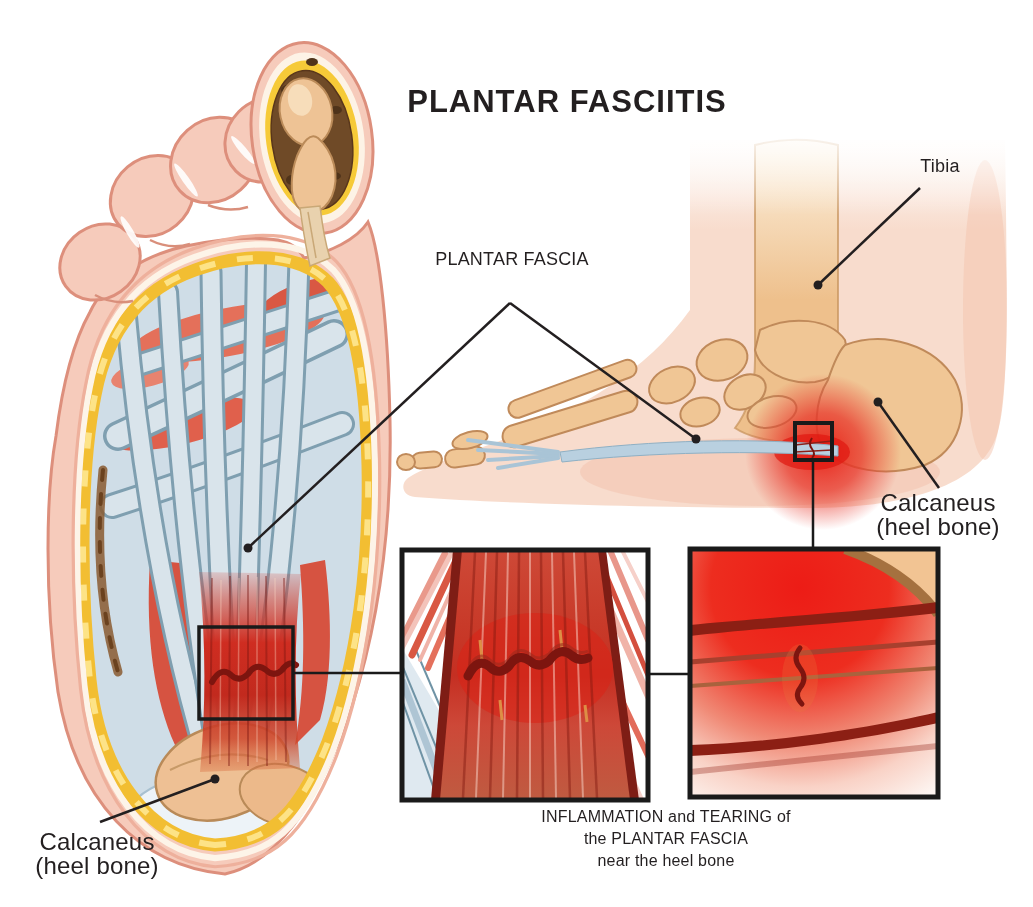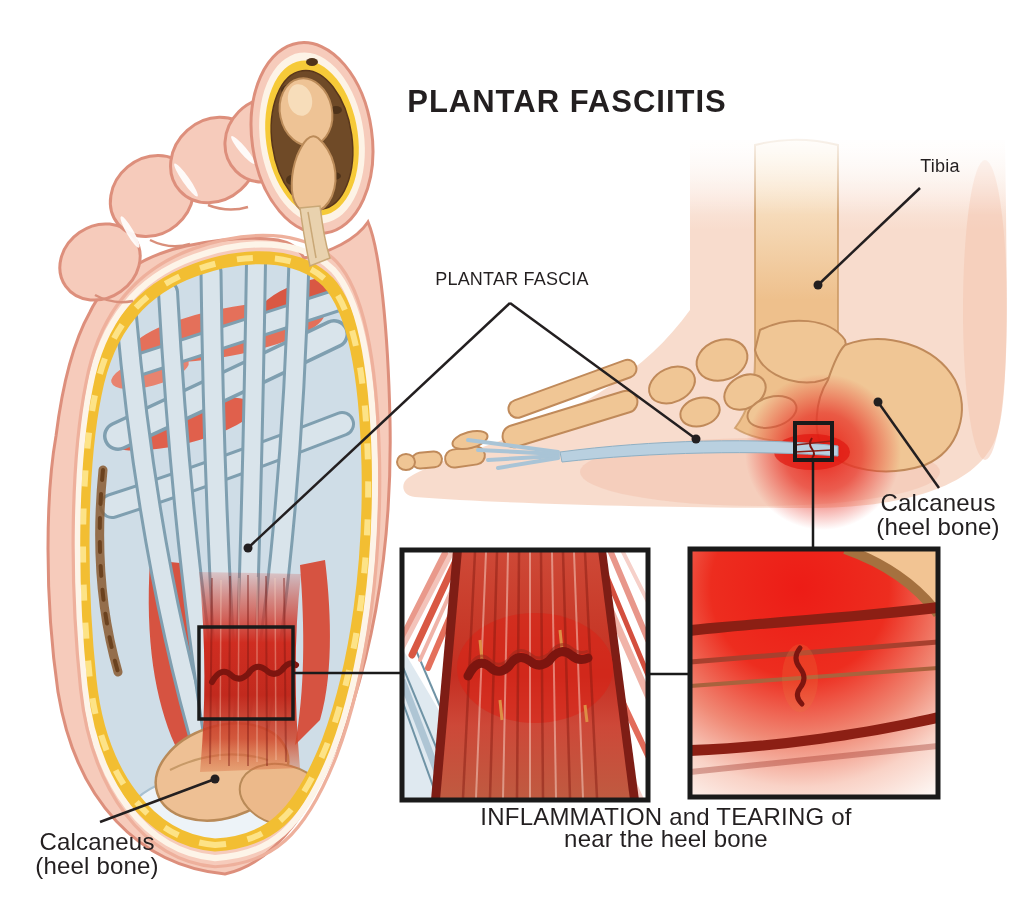--- a/index.html
+++ b/index.html
@@ -4,21 +4,21 @@
 <style>
   html,body{margin:0;padding:0;background:#fff;}
   .stage{position:relative;width:1033px;height:907px;background:#ffffff;overflow:hidden;
          font-family:"Liberation Sans",sans-serif;color:#231f20;}
   .art{position:absolute;left:0;top:0;}
   .lbl{position:absolute;text-align:center;transform:translateX(-50%);
        letter-spacing:.2px;white-space:nowrap;}
   .title{font-size:31px;font-weight:bold;letter-spacing:1px;}
   .lab21{font-size:18px;line-height:23px;}
   .lab20{font-size:24px;line-height:24px;}
-  .caption{font-size:24px;line-height:22px;}
+  .caption{font-size:16px;line-height:22px;}
 </style>
 </head>
 <body>
 
 <div class="stage">
 
 <svg class="art" width="1033" height="907" viewBox="0 0 1033 907">
   <defs>
     <path id="egg" d="M 215,845 C 150,840 100,775 90,680 C 80,585 80,470 95,395 C 108,325 145,288 195,270 C 245,252 298,252 328,282 C 356,312 366,385 368,465 C 370,560 358,662 328,742 C 298,818 268,842 215,845 Z"></path>
     <clipPath id="eggClip">
@@ -348,34 +348,35 @@
     </g>
     <g>
       <line x1="100" y1="822" x2="215" y2="779"></line>
           <circle cx="215" cy="779" r="4.5" stroke="none"></circle>
     </g>
   </g>
 </svg>
 
 <div class="lbl title" style="left:567px;top:84px;text-align:right;">PLANTAR FASCIITIS</div>
 
-<div class="lbl lab21" style="left:512px;top:268px;">
+<div class="lbl lab21" style="left:512px;top:248px;">
   <div>PLANTAR FASCIA</div>
 </div>
 
 <div class="lbl lab21" style="left:940px;top:155px;">Tibia</div>
 
 <div class="lbl lab20" style="left:938px;top:491px;">
   <div>Calcaneus</div>
   <div>(heel bone)</div>
 </div>
 
 <div class="lbl lab20" style="left:97px;top:830px;">
   <div>Calcaneus</div>
   <div>(heel bone)</div>
 </div>
 
 <div class="lbl caption" style="left:666px;top:806px;">
   <div>INFLAMMATION and TEARING of</div>
+  <div>the PLANTAR FASCIA</div>
   <div>near the heel bone</div>
 </div>
 
 </div>
 
 </body></html>

